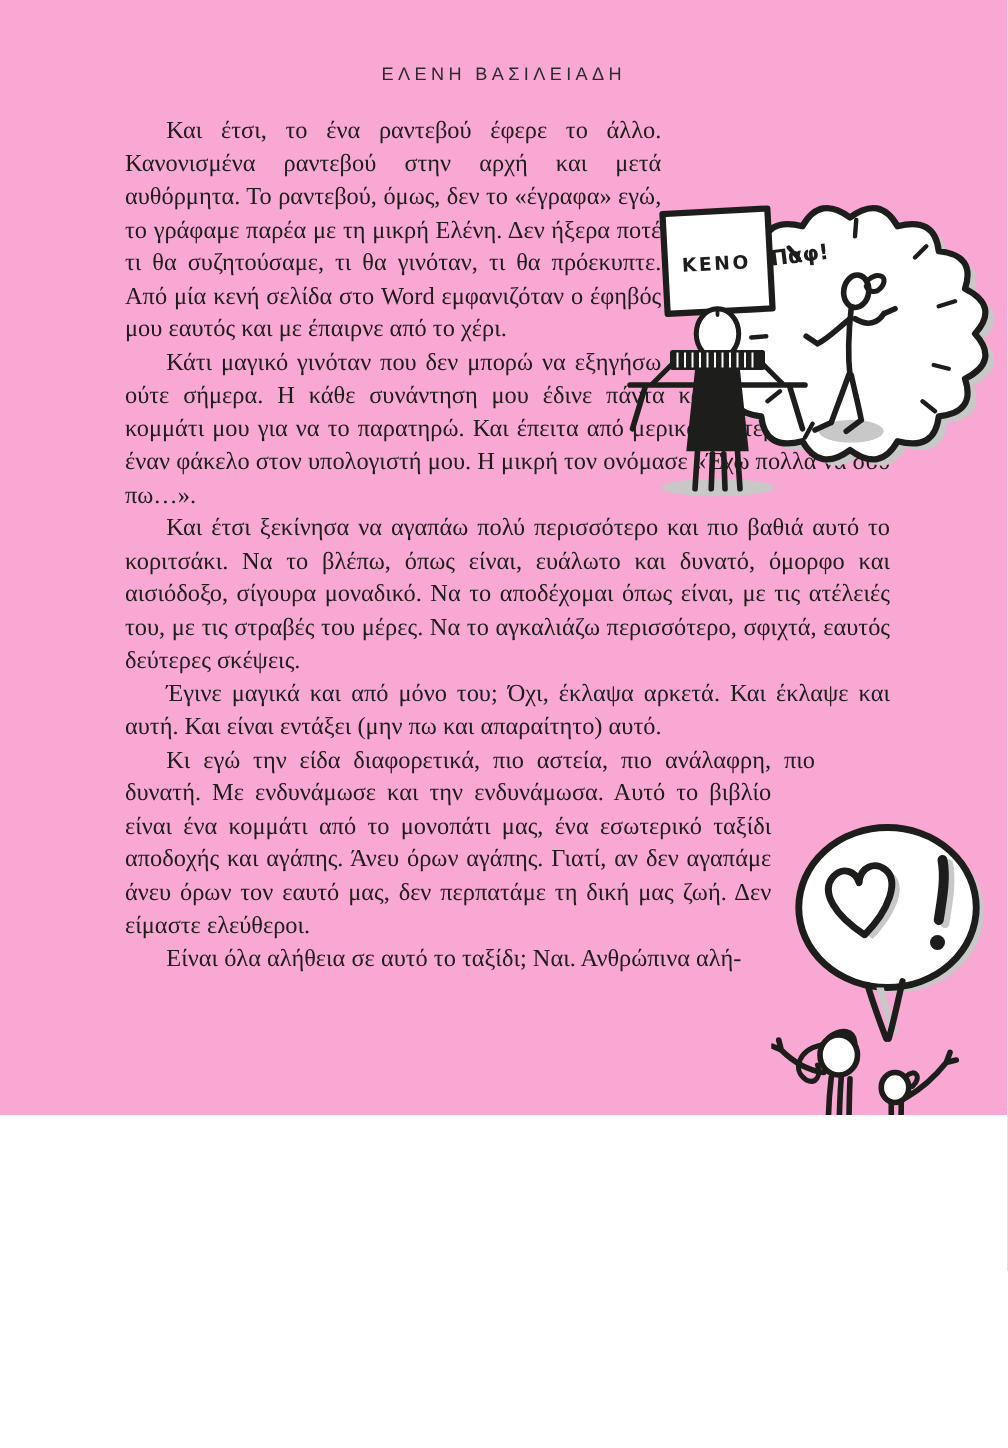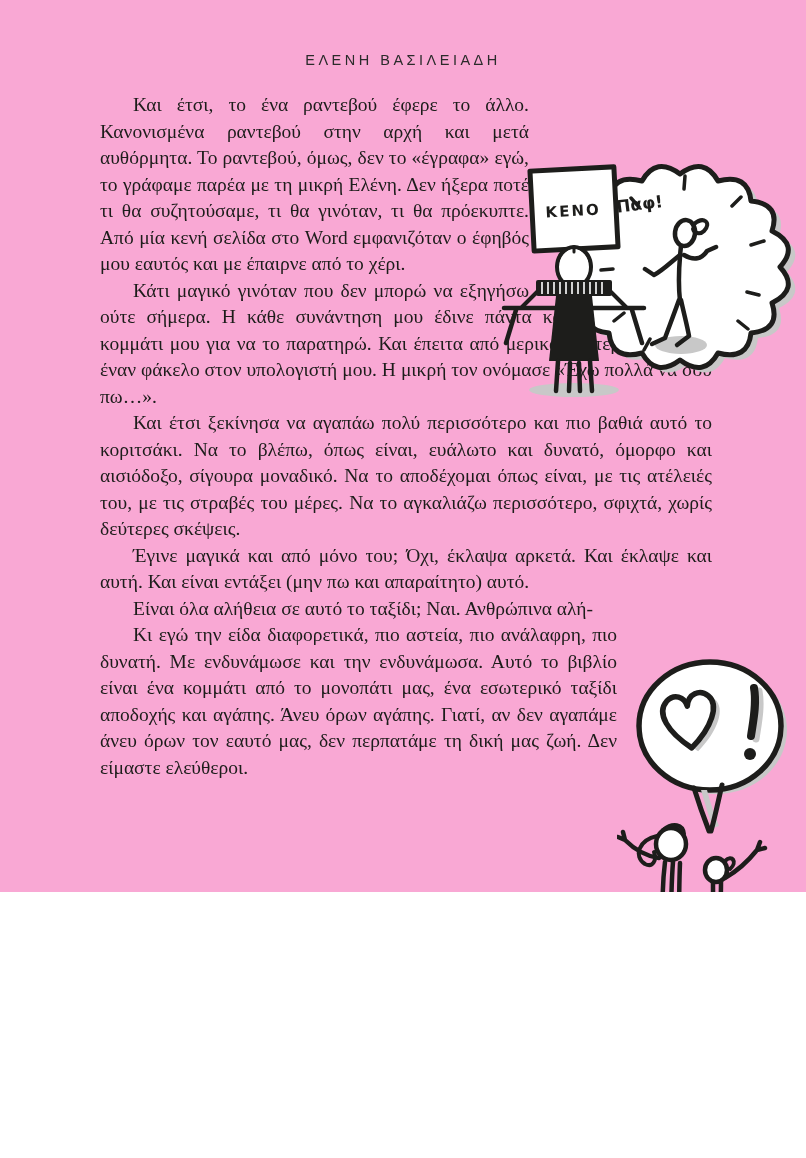--- a/index.html
+++ b/index.html
@@ -110,21 +110,21 @@
           <path class="ink" stroke-width="4.5" d="M4,159 L144,159 M16,161 L6,194 M132,161 L142,194"></path>
           <path class="inkf" d="M56,147 L92,147 L99,212 L49,212 Z"></path>
           <ellipse class="shade" cx="74" cy="241" rx="45" ry="7"></ellipse>
           <path class="ink" stroke-width="4.5" d="M58,212 L56,242 M90,212 L92,242 M70,214 L69,242 M79,214 L80,242"></path>
         </g>
       </svg>
     </div>
 
     <p>Και έτσι, το ένα ραντεβού έφερε το άλλο. Κανονισμένα ραντεβού στην αρχή και μετά αυθόρμητα. Το ραντεβού, όμως, δεν το «έγραφα» εγώ, το γράφαμε παρέα με τη μικρή Ελένη. Δεν ήξερα ποτέ τι θα συζητούσαμε, τι θα γινόταν, τι θα πρόεκυπτε. Από μία κενή σελίδα στο Word εμφανιζόταν ο έφηβός μου εαυτός και με έπαιρνε από το χέρι.</p>
     <p>Κάτι μαγικό γινόταν που δεν μπορώ να εξηγήσω ούτε σήμερα. Η κάθε συνάντηση μου έδινε πάντα κάτι, ένα κομμάτι μου για να το παρατηρώ. Και έπειτα από μερικά ραντεβού, έφτιαξα έναν φάκελο στον υπολογιστή μου. Η μικρή τον ονόμασε «Έχω πολλά να σου πω…».</p>
-    <p>Και έτσι ξεκίνησα να αγαπάω πολύ περισσότερο και πιο βαθιά αυτό το κοριτσάκι. Να το βλέπω, όπως είναι, ευάλωτο και δυνατό, όμορφο και αισιόδοξο, σίγουρα μοναδικό. Να το αποδέχομαι όπως είναι, με τις ατέλειές του, με τις στραβές του μέρες. Να το αγκαλιάζω περισσότερο, σφιχτά, χωρίς δεύτερες σκέψεις.</p>
+    <p>Και έτσι ξεκίνησα να αγαπάω πολύ περισσότερο και πιο βαθιά αυτό το κοριτσάκι. Να το βλέπω, όπως είναι, ευάλωτο και δυνατό, όμορφο και αισιόδοξο, σίγουρα μοναδικό. Να το αποδέχομαι όπως είναι, με τις ατέλειές του, με τις στραβές του μέρες. Να το αγκαλιάζω περισσότερο, σφιχτά, εαυτός δεύτερες σκέψεις.</p>
     <p>Έγινε μαγικά και από μόνο του; Όχι, έκλαψα αρκετά. Και έκλαψε και αυτή. Και είναι εντάξει (μην πω και απαραίτητο) αυτό.</p>
 
     <div class="ill ill-heart">
       <svg width="185" height="310" viewBox="0 0 185 310">
 
         <ellipse class="shade" cx="99" cy="88" rx="71" ry="64"></ellipse>
 
         <ellipse class="ink paper" fill="#ffffff" stroke-width="5.5" cx="93" cy="84" rx="71" ry="64"></ellipse>
 
         <path class="shade" d="M84,148 C88,162 92,175 96,186 L102,184 C97,172 93,160 90,148 Z"></path>
@@ -154,20 +154,20 @@
 
         <g>
           <ellipse class="ink paper" fill="#ffffff" stroke-width="4.5" cx="99" cy="228" rx="11" ry="12"></ellipse>
           <path class="ink" stroke-width="4" d="M108,219 C115,212 121,220 113,227"></path>
           <path class="ink" stroke-width="4.5" d="M108,236 C122,228 132,218 140,208 M140,208 l8,-2 M140,208 l3,-8"></path>
           <path class="ink" stroke-width="4.5" d="M96,240 C96,258 96,275 98,292 M104,240 C104,258 103,275 102,290 M98,292 l-12,9 M102,290 l13,8"></path>
         </g>
       </svg>
     </div>
 
+    <p>Κι εγώ την είδα διαφορετικά, πιο αστεία, πιο ανάλαφρη, πιο δυνατή. Με ενδυνάμωσε και την ενδυνάμωσα. Αυτό το βιβλίο είναι ένα κομμάτι από το μονοπάτι μας, ένα εσωτερικό ταξίδι αποδοχής και αγάπης. Άνευ όρων αγάπης. Γιατί, αν δεν αγαπάμε άνευ όρων τον εαυτό μας, δεν περπατάμε τη δική μας ζωή. Δεν είμαστε ελεύθεροι.</p>
     <p>Είναι όλα αλήθεια σε αυτό το ταξίδι; Ναι. Ανθρώπινα αλή-</p>
-    <p>Κι εγώ την είδα διαφορετικά, πιο αστεία, πιο ανάλαφρη, πιο δυνατή. Με ενδυνάμωσε και την ενδυνάμωσα. Αυτό το βιβλίο είναι ένα κομμάτι από το μονοπάτι μας, ένα εσωτερικό ταξίδι αποδοχής και αγάπης. Άνευ όρων αγάπης. Γιατί, αν δεν αγαπάμε άνευ όρων τον εαυτό μας, δεν περπατάμε τη δική μας ζωή. Δεν είμαστε ελεύθεροι.</p>
 
   </div>
 
   <div class="page-number">14</div>
 
 </div>
 
 </body></html>

